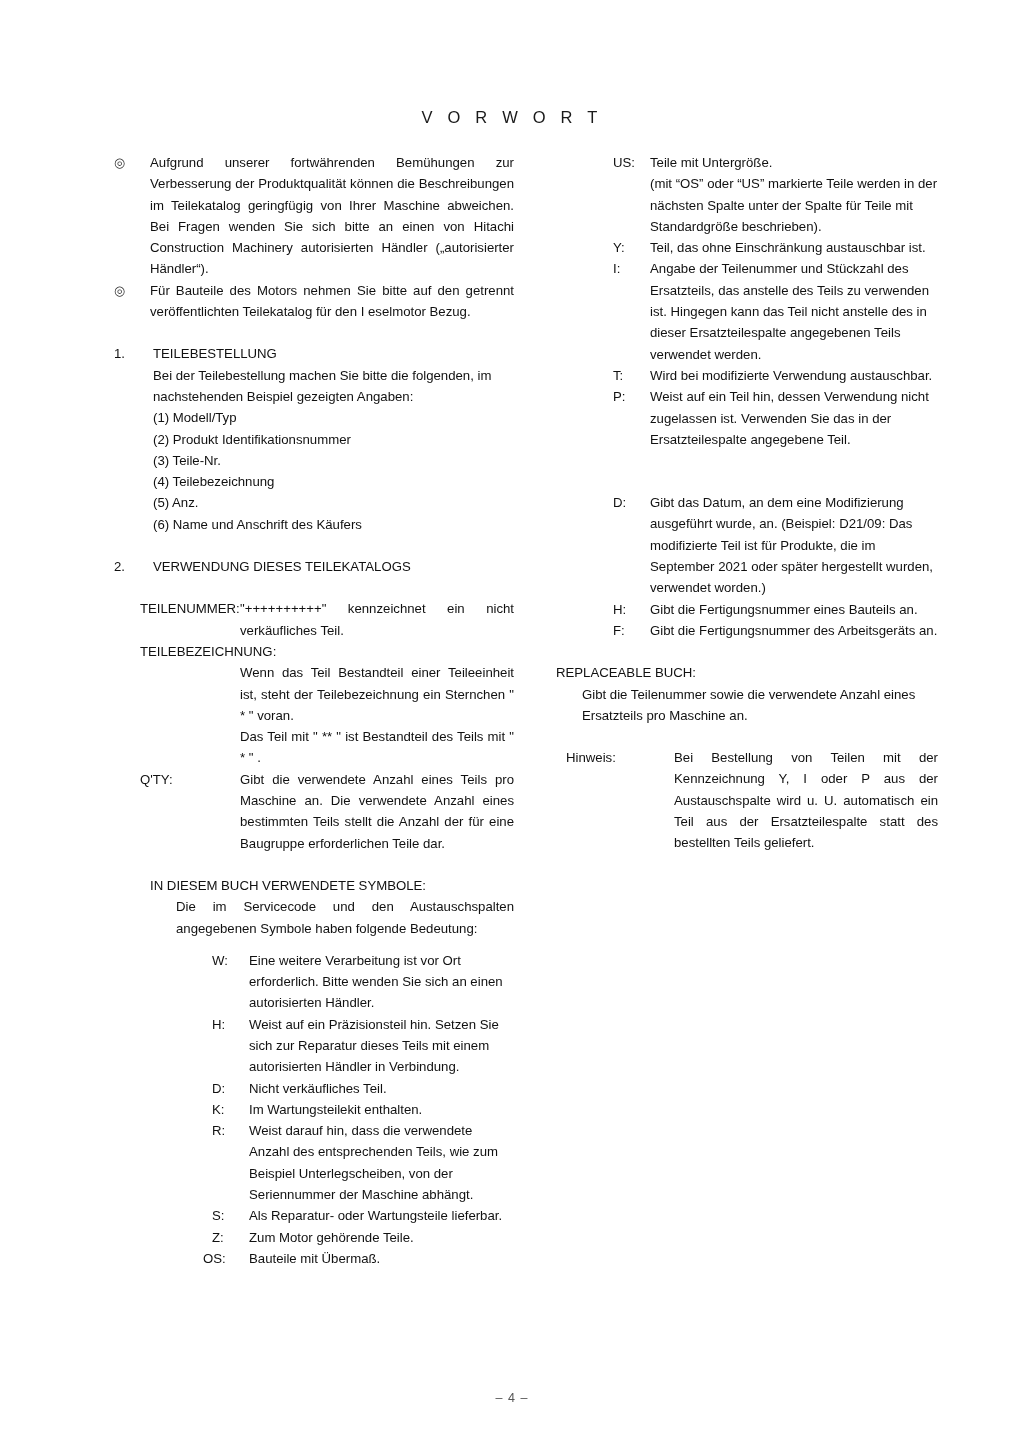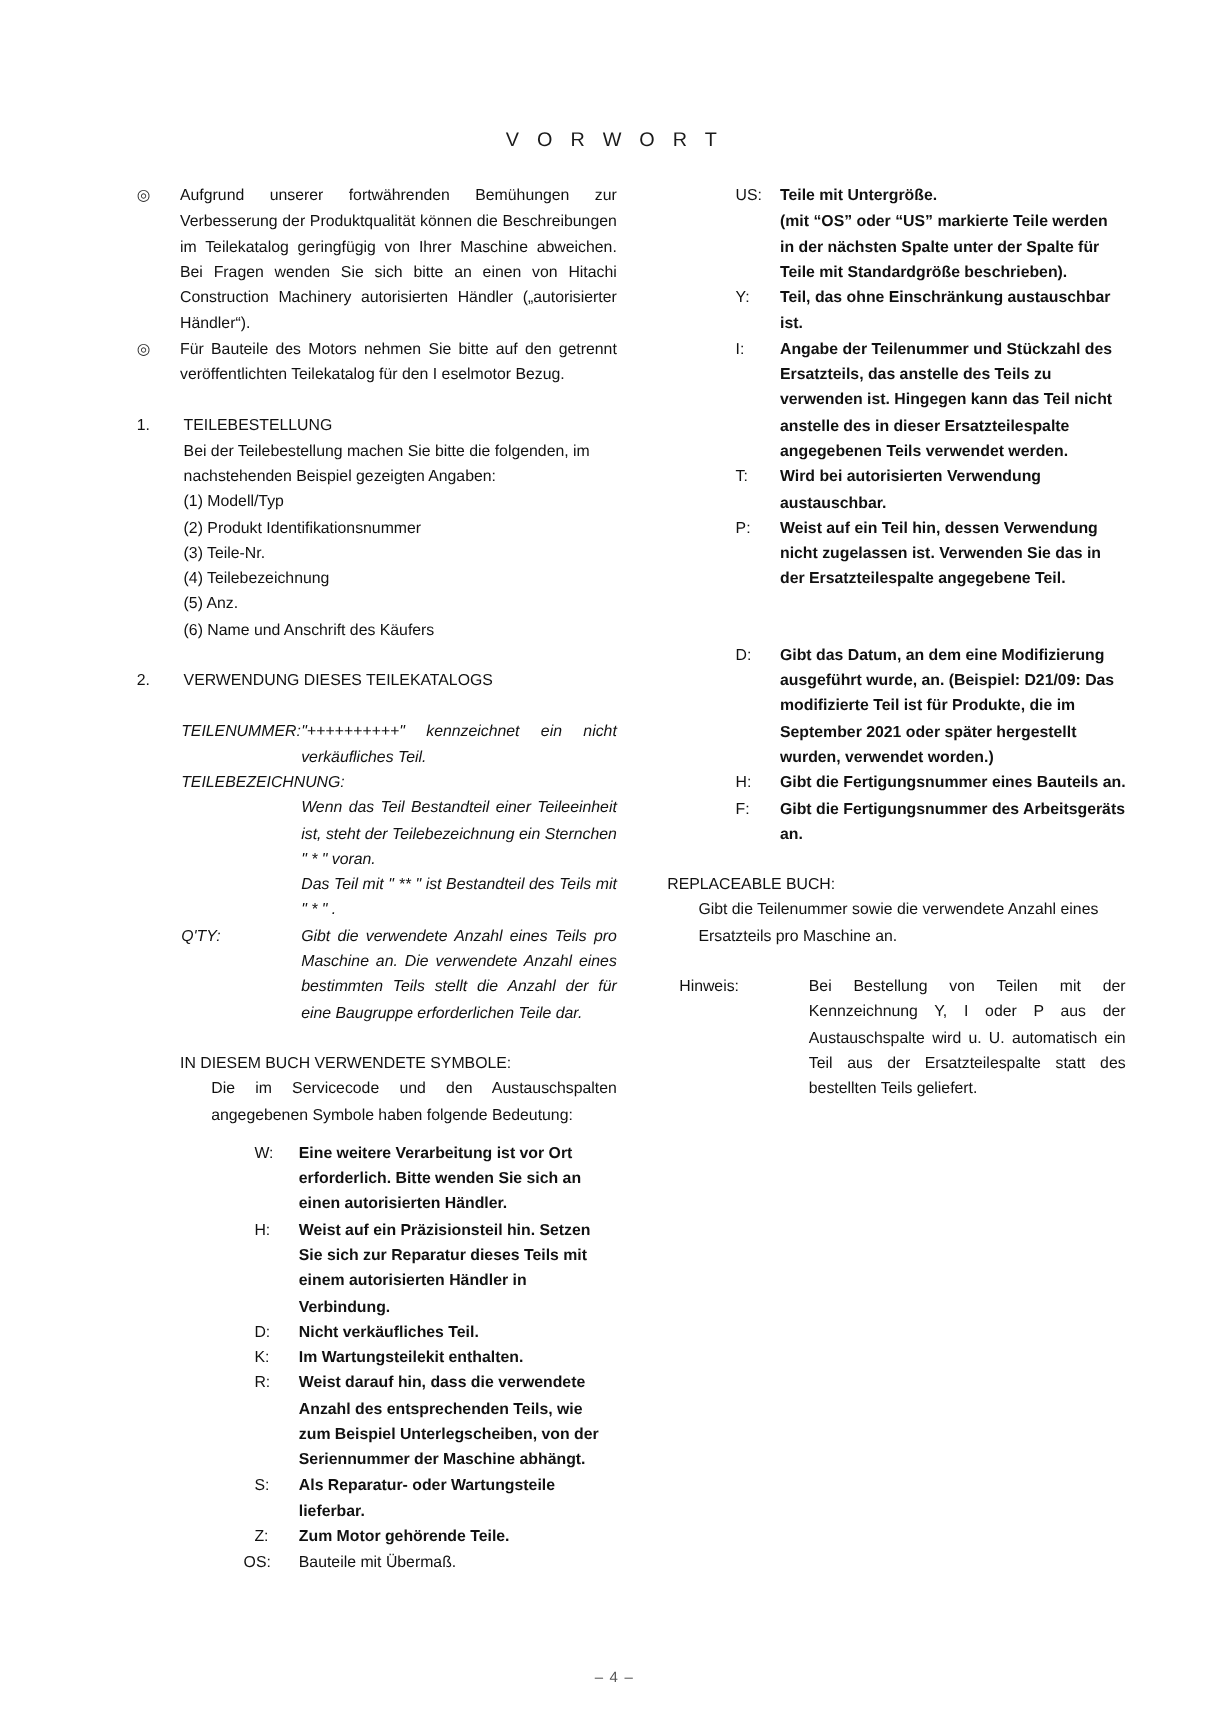--- a/index.html
+++ b/index.html
@@ -88,24 +88,24 @@
   .defrow .dt {
     position: absolute;
     left: 0;
     top: 0;
     white-space: nowrap;
   }
   .defrow .dd {
     display: block;
   }
   .ind-100 { padding-left: 100px; }
-  .ind-37  { padding-left: 37px; font-weight: bold; }
-
-  
-  .sub-indent-38 { margin-left: 37px; font-style: italic; }
+  .ind-37  { padding-left: 37px; }
+
+  
+  .sub-indent-38 { margin-left: 26px; }
   .sub-indent-24 { margin-left: 36px; }
   .sub-indent-100 { margin-left: 100px; }
 
   
   .page-footer {
     position: absolute;
     top: 1391px;
     left: 0;
     width: 1024px;
     text-align: center;
@@ -242,21 +242,21 @@
         <span class="dd ind-37">Teil, das ohne Einschränkung austauschbar ist.</span>
       </div>
 
       <div class="defrow">
         <span class="dt">I:</span>
         <span class="dd ind-37">Angabe der Teilenummer und Stückzahl des Ersatzteils, das anstelle des Teils zu verwenden ist. Hingegen kann das Teil nicht anstelle des in dieser Ersatzteilespalte angegebenen Teils verwendet werden.</span>
       </div>
 
       <div class="defrow">
         <span class="dt">T:</span>
-        <span class="dd ind-37">Wird bei autorisierten Verwendung austauschbar.</span>
+        <span class="dd ind-37">Wird bei modifizierte Verwendung austauschbar.</span>
       </div>
 
       <div class="defrow">
         <span class="dt">P:</span>
         <span class="dd ind-37">Weist auf ein Teil hin, dessen Verwendung nicht zugelassen ist. Verwenden Sie das in der Ersatzteilespalte angegebene Teil.</span>
       </div>
 
     </div>
 
     <div class="spacer-md"></div>

